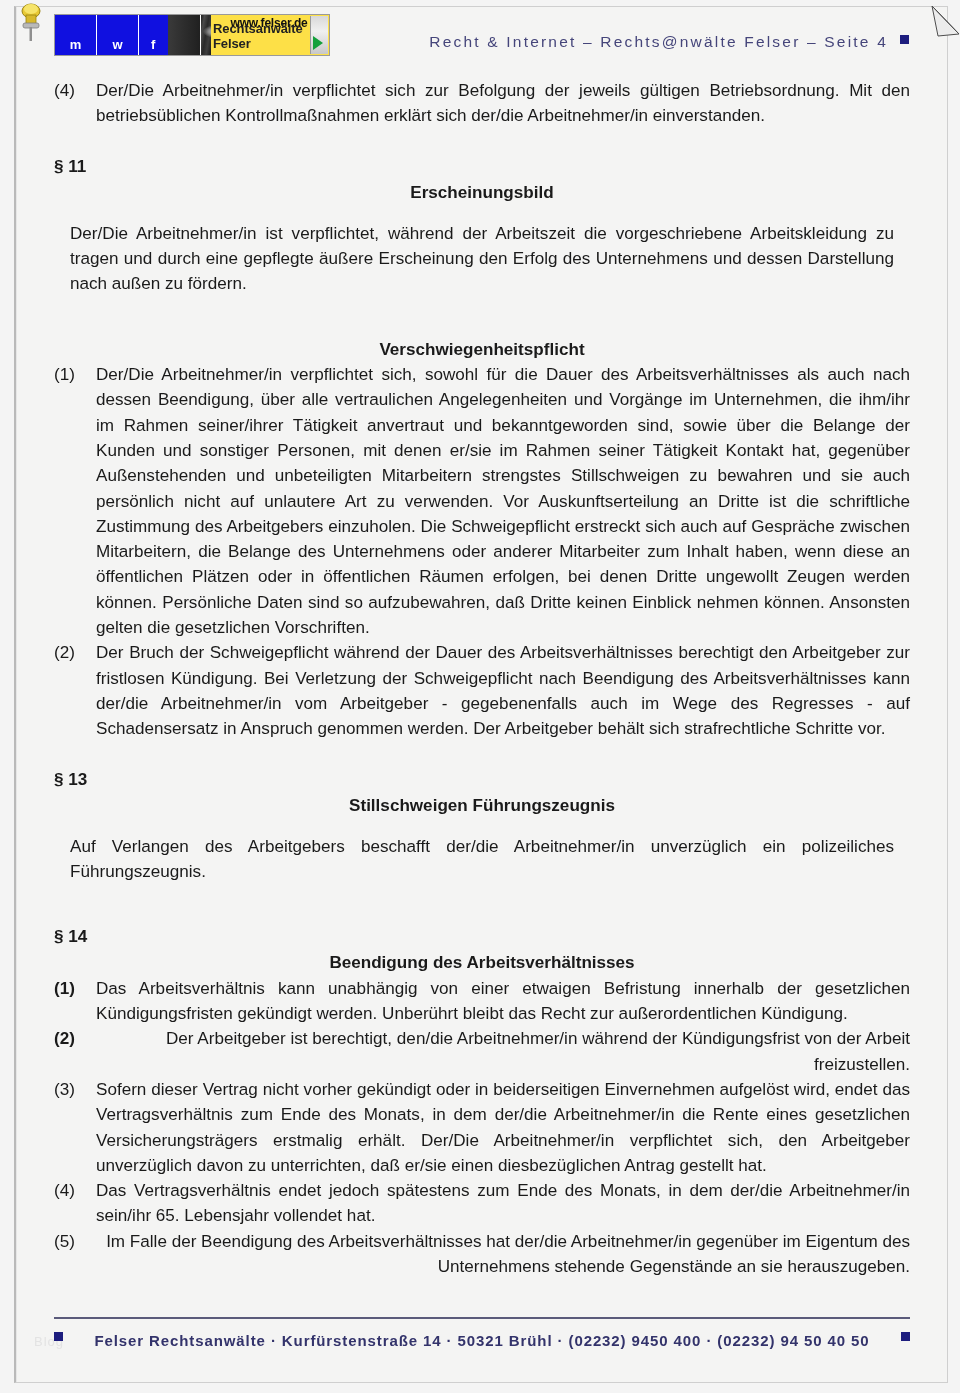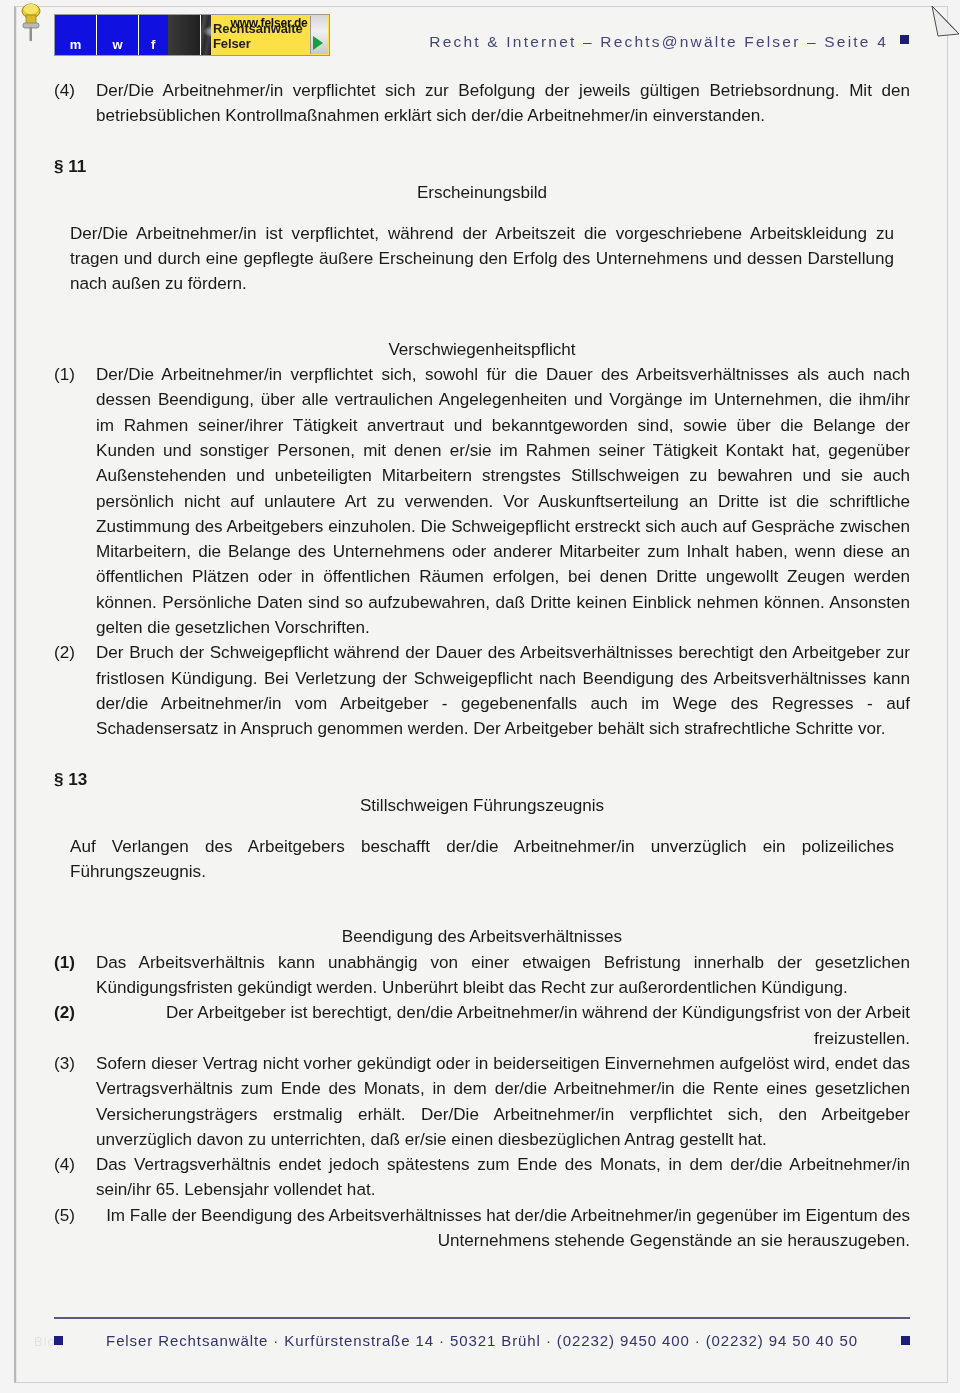--- a/index.html
+++ b/index.html
@@ -211,21 +211,21 @@
   }
   .para .body.nojust { text-align: right; }
 
   .plain {
     margin: 16px;
     text-align: justify;
   }
 
   .section-head {
     text-align: center;
-    font-weight: normal;
+    font-weight: bold;
     margin: 0;
     line-height: 25.3px;
   }
   .section-num { text-align: left; font-weight: bold; margin: 0; line-height: 26px; }
 
   .sp-lg { height: 25px; }
   .sp-md { height: 24px; }
 
   
   #footer {
@@ -234,26 +234,26 @@
     right: 50px;
     bottom: 44px;
   }
   #footer-rule {
     height: 2px;
     background: #5a5a7a;
     margin-bottom: 13px;
   }
   #footer-line {
     display: flex;
-    align-items: center;
     justify-content: space-between;
     font-size: 15px;
     color: #33336b;
     letter-spacing: 0.9px;
     white-space: nowrap;
+    font-weight: bold;
   }
   .foot-sq {
     width: 9px;
     height: 9px;
     background: #1d1d7e;
     flex: 0 0 auto;
   }
   #footer-text {
     margin: 0 10px;
   }
@@ -325,20 +325,21 @@
     </div>
 
     <div class="sp-lg"></div>
 
     <div class="section-num">§ 13</div>
     <div class="section-head">Stillschweigen Führungszeugnis</div>
     <div class="plain">Auf Verlangen des Arbeitgebers beschafft der/die Arbeitnehmer/in unverzüglich ein polizeiliches Führungszeugnis.</div>
 
     <div class="sp-md"></div>
 
+    <div class="section-num">§ 14</div>
     <div class="section-head">Beendigung des Arbeitsverhältnisses</div>
 
     <div class="para">
       <span class="marker bold">(1)</span>
       <span class="body">Das Arbeitsverhältnis kann unabhängig von einer etwaigen Befristung innerhalb der gesetzlichen Kündigungsfristen gekündigt werden. Unberührt bleibt das Recht zur außerordentlichen Kündigung.</span>
     </div>
     <div class="para">
       <span class="marker bold">(2)</span>
       <span class="body nojust">Der Arbeitgeber ist berechtigt, den/die Arbeitnehmer/in während der Kündigungsfrist von der Arbeit freizustellen.</span>
     </div>

